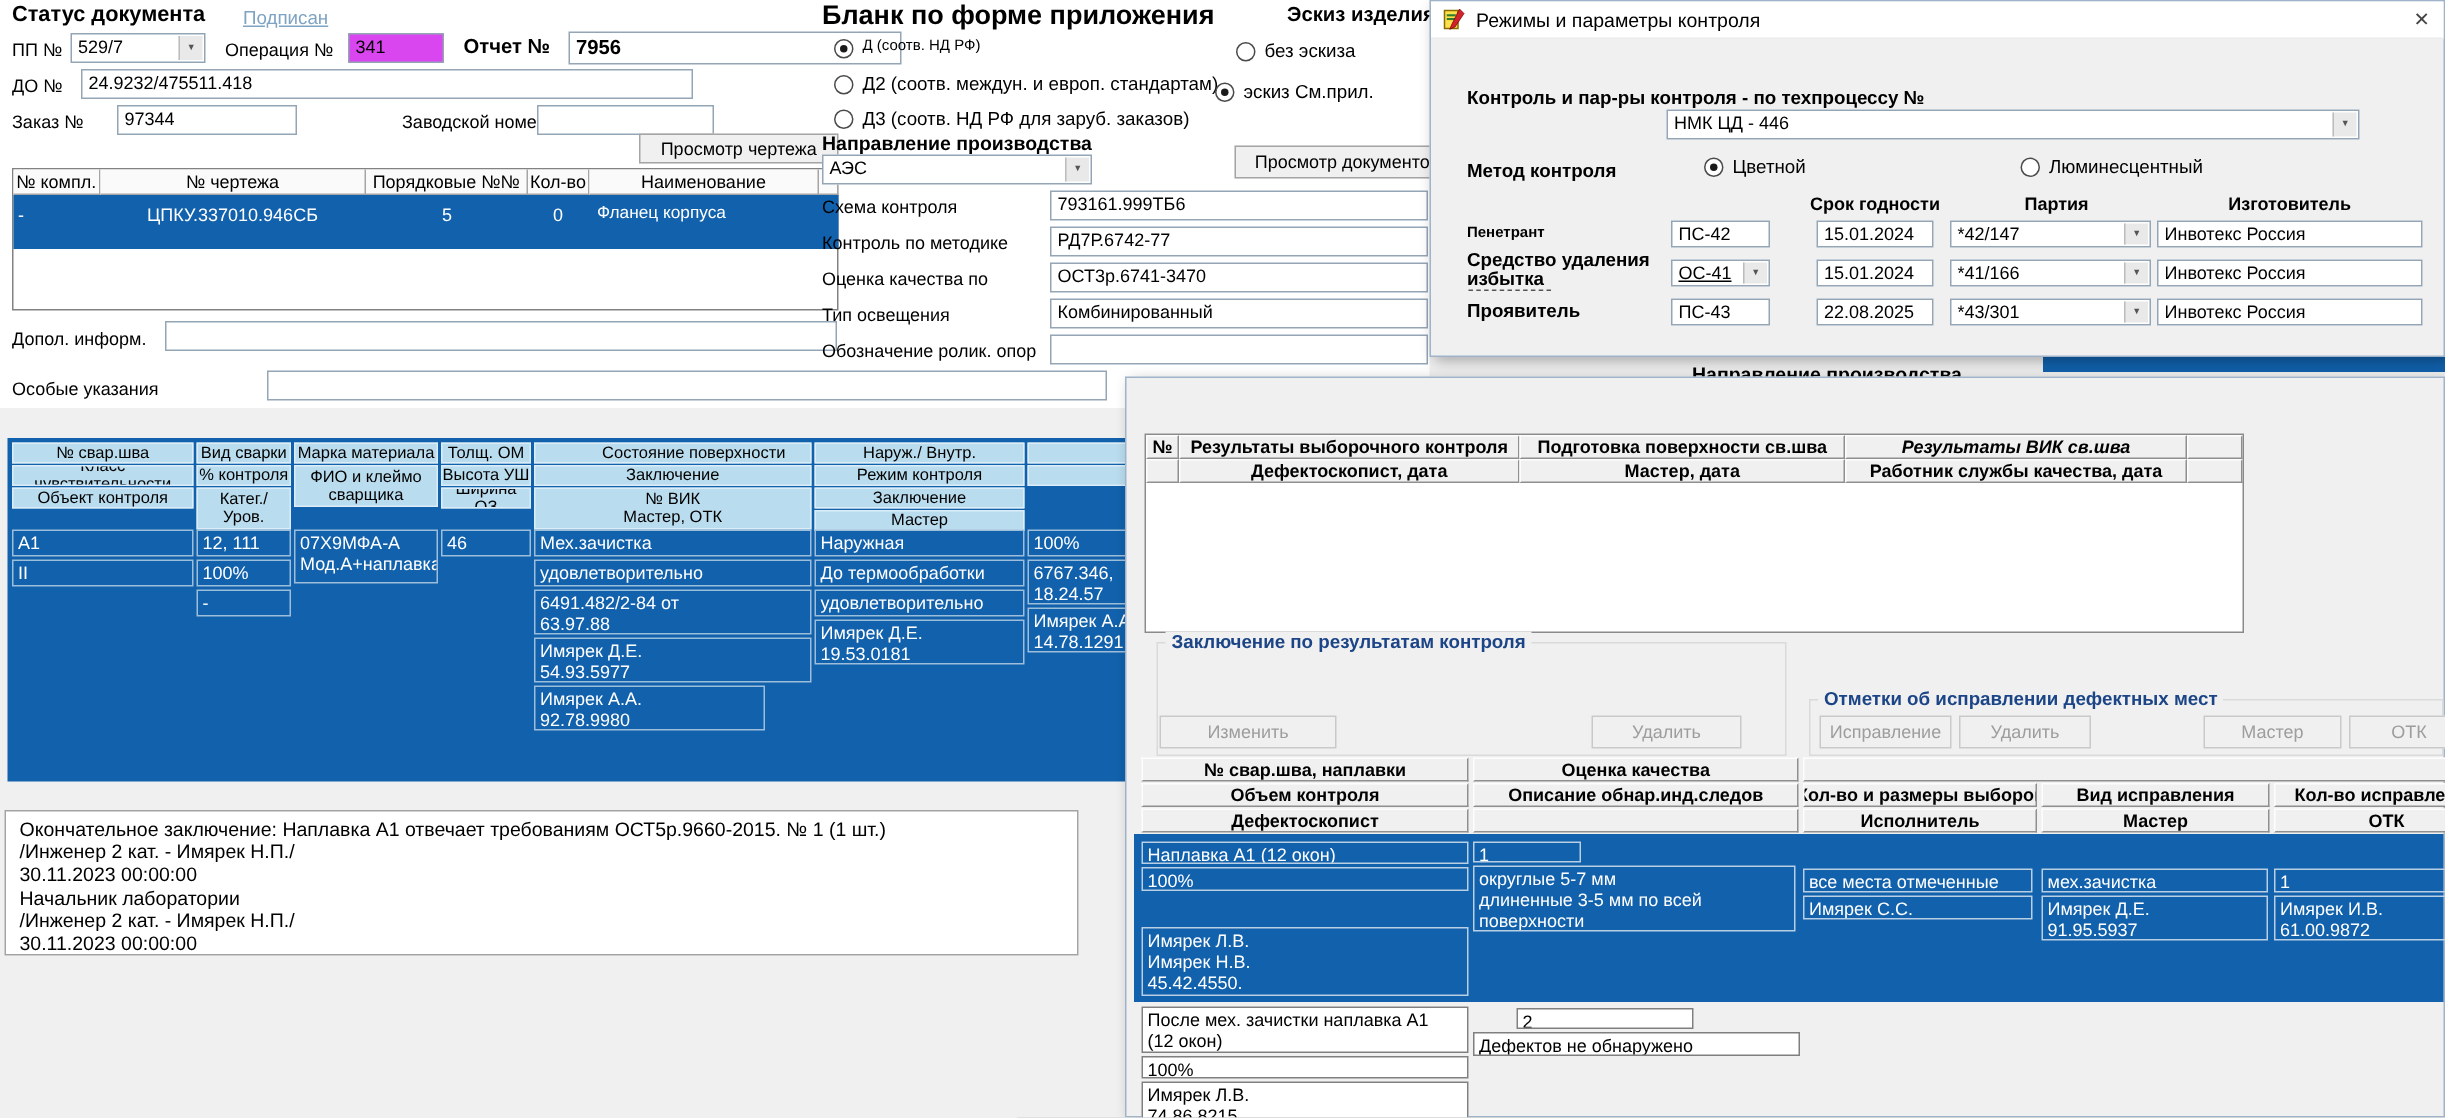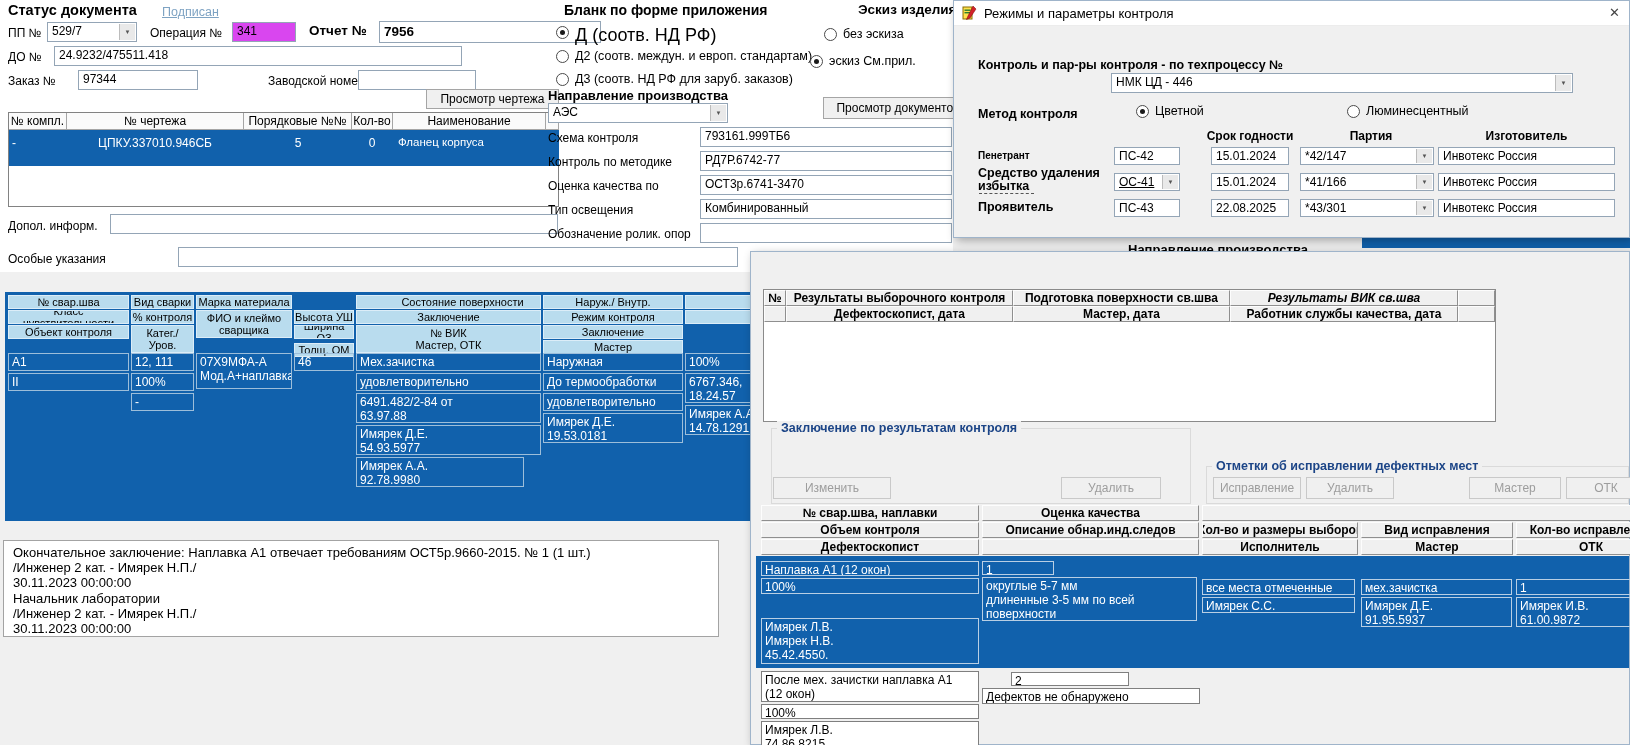--- a/index.html
+++ b/index.html
@@ -87,24 +87,24 @@
         <div class="abs" style="color: rgb(255, 255, 255); white-space: nowrap; left: 389px; top: 6px; font-size: 11.5px;">Фланец корпуса</div>
       </div>
     </div>
 
   <div class="lbl" style="left:8px;top:219px">Допол. информ.</div>
   <div class="inp" style="left:110px;top:214px;width:448px;height:20px"></div>
 
   <div class="lbl" style="left:8px;top:252px">Особые указания</div>
   <div class="inp" style="left:178px;top:247px;width:560px;height:20px"></div>
 
-  <div class="lbl bold" style="left:564px;top:3px;font-size:14px">Бланк по форме приложения</div>
+  <div class="lbl bold" style="left:548px;top:3px;font-size:18px">Бланк по форме приложения</div>
   <div id="blank-radios">
       <div class="radio sel" style="left: 556px; top: 26px;"></div>
-      <div class="rlabel" style="left: 575px; top: 25px; font-size: 18px;">Д (соотв. НД РФ)</div>
+      <div class="rlabel" style="left: 575px; top: 25px; font-size: 10px;">Д (соотв. НД РФ)</div>
       <div class="radio" style="left: 556px; top: 50px;"></div>
       <div class="rlabel" style="left: 575px; top: 49px; font-size: 12.5px;">Д2 (соотв. междун. и европ. стандартам)</div>
       <div class="radio" style="left: 556px; top: 73px;"></div>
       <div class="rlabel" style="left: 575px; top: 72px; font-size: 12.5px;">Д3 (соотв. НД РФ для заруб. заказов)</div>
     </div>
 
   <div class="lbl bold" style="left:548px;top:89px;font-size:13px">Направление производства</div>
   <div class="inp combo" style="left:548px;top:103px;width:180px;height:20px">
     <span>АЭС</span>
     <span class="arrow">▼</span>
@@ -135,21 +135,21 @@
       <div class="weld-h" style="left: 3px; top: 3px; width: 121px; height: 14px;">№ свар.шва</div>
       <div class="weld-h" style="left: 3px; top: 18px; width: 121px; height: 14px;">Класс чувствительности</div>
       <div class="weld-h" style="left: 3px; top: 33px; width: 121px; height: 14px;">Объект контроля</div>
       <div class="weld-h" style="left: 126px; top: 3px; width: 63px; height: 14px;">Вид сварки</div>
       <div class="weld-h" style="left: 126px; top: 18px; width: 63px; height: 14px;">% контроля</div>
       <div class="weld-h" style="left: 126px; top: 33px; width: 63px; height: 28px;">Катег./
 Уров.</div>
       <div class="weld-h" style="left: 191px; top: 3px; width: 96px; height: 14px;">Марка материала</div>
       <div class="weld-h" style="left: 191px; top: 18px; width: 96px; height: 28px;">ФИО и клеймо
 сварщика</div>
-      <div class="weld-h" style="left: 289px; top: 3px; width: 60px; height: 14px; margin-top: 48px;">Толщ. ОМ</div>
+      <div class="weld-h" style="left: 289px; top: 3px; width: 60px; height: 14px;">Толщ. ОМ</div>
       <div class="weld-h" style="left: 289px; top: 18px; width: 60px; height: 14px;">Высота УШ</div>
       <div class="weld-h" style="left: 289px; top: 33px; width: 60px; height: 14px;">Ширина ОЗ</div>
       <div class="weld-h" style="left: 351px; top: 3px; width: 185px; height: 14px; padding-left: 28px;">Состояние поверхности</div>
       <div class="weld-h" style="left: 351px; top: 18px; width: 185px; height: 14px;">Заключение</div>
       <div class="weld-h" style="left: 351px; top: 33px; width: 185px; height: 28px;">№ ВИК
 Мастер, ОТК</div>
       <div class="weld-h" style="left: 538px; top: 3px; width: 140px; height: 14px;">Наруж./ Внутр.</div>
       <div class="weld-h" style="left: 538px; top: 18px; width: 140px; height: 14px;">Режим контроля</div>
       <div class="weld-h" style="left: 538px; top: 33px; width: 140px; height: 14px;">Заключение</div>
       <div class="weld-h" style="left: 538px; top: 48px; width: 140px; height: 14px;">Мастер</div>
@@ -162,21 +162,21 @@
       <div class="weld-d" style="left: 126px; top: 101px; width: 63px; height: 18px;">-</div>
       <div class="weld-d" style="left: 191px; top: 61px; width: 96px; height: 36px;">07Х9МФА-А
 Мод.А+наплавка</div>
       <div class="weld-d" style="left: 289px; top: 61px; width: 60px; height: 18px;">46</div>
       <div class="weld-d" style="left: 351px; top: 61px; width: 185px; height: 18px;">Мех.зачистка</div>
       <div class="weld-d" style="left: 351px; top: 81px; width: 185px; height: 18px;">удовлетворительно</div>
       <div class="weld-d" style="left: 351px; top: 101px; width: 185px; height: 30px;">6491.482/2-84 от
 63.97.88</div>
       <div class="weld-d" style="left: 351px; top: 133px; width: 185px; height: 30px;">Имярек Д.Е.
 54.93.5977</div>
-      <div class="weld-d" style="left: 351px; top: 165px; width: 168px; height: 30px;">Имярек А.А.
+      <div class="weld-d" style="left: 351px; top: 165px; width: 154px; height: 30px;">Имярек А.А.
 92.78.9980</div>
       <div class="weld-d" style="left: 538px; top: 61px; width: 140px; height: 18px;">Наружная</div>
       <div class="weld-d" style="left: 538px; top: 81px; width: 140px; height: 18px;">До термообработки</div>
       <div class="weld-d" style="left: 538px; top: 101px; width: 140px; height: 18px;">удовлетворительно</div>
       <div class="weld-d" style="left: 538px; top: 121px; width: 140px; height: 30px;">Имярек Д.Е.
 19.53.0181</div>
       <div class="weld-d" style="left: 680px; top: 61px; width: 185px; height: 18px;">100%</div>
       <div class="weld-d" style="left: 680px; top: 81px; width: 185px; height: 30px;">6767.346,
 18.24.57</div>
       <div class="weld-d" style="left: 680px; top: 113px; width: 185px; height: 30px;">Имярек А.А

